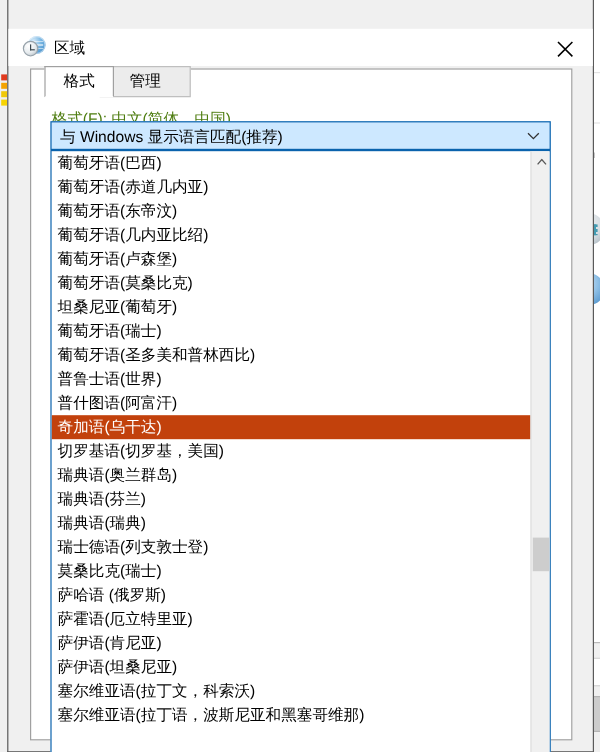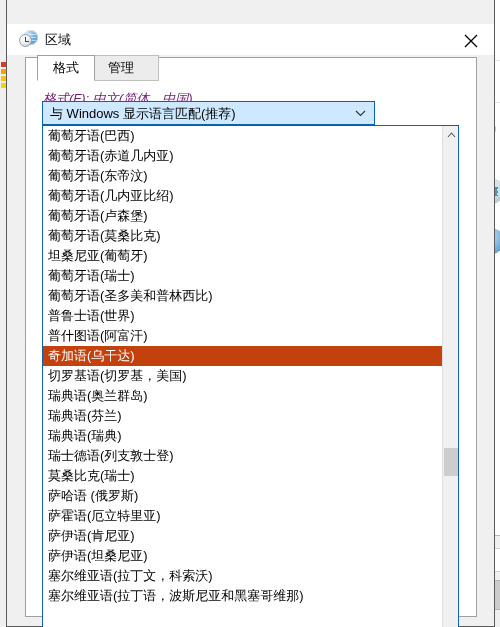--- a/index.html
+++ b/index.html
@@ -55,23 +55,23 @@
 
   .tabstrip{position:relative;height:26px;margin:0;}
   .tab{position:absolute;top:0;height:26px;box-sizing:border-box;font-size:13px;color:#000;
        line-height:24px;text-align:center;cursor:default;}
   .tab.active{left:18px;width:58px;background:#ffffff;border:1px solid #a0a0a0;border-bottom:1px solid #ffffff;z-index:3;margin-left:12px;}
   .tab.inactive{left:76px;width:76px;background:#ececec;border:1px solid #bfbfbf;z-index:2;}
 
   .tabpanel{position:absolute;left:18px;top:57px;width:452px;height:560px;
             background:#ffffff;border:1px solid #a0a0a0;box-sizing:border-box;}
 
-  .field-label{position:absolute;left:17px;top:32px;font-size:13px;color:#701a75;white-space:nowrap;font-style:italic;}
+  .field-label{position:absolute;left:17px;top:32px;font-size:13px;color:#4d7c0f;white-space:nowrap;}
 
-  .combo{position:absolute;left:16px;top:43px;width:333px;height:24px;box-sizing:border-box;
+  .combo{position:absolute;left:16px;top:43px;width:417px;height:24px;box-sizing:border-box;
          background:#cde8ff;border:1px solid #0a63ad;}
   .combo-text{position:absolute;left:7px;top:3px;font-size:13px;color:#000;line-height:17px;}
   .combo-arrow{position:absolute;right:8px;top:8px;}
 
   
   .dropdown{position:absolute;left:16px;top:67px;width:417px;height:560px;box-sizing:border-box;
             background:#ffffff;border:1px solid #0a63ad;overflow:hidden;}
   .dd-list{position:absolute;left:0;top:0;width:400px;}
   .dd-item{height:20px;line-height:19px;padding-left:5px;font-size:13px;color:#000;white-space:nowrap;cursor:default;}
   .dd-item.sel{background:#c2410c;color:#ffffff;}

